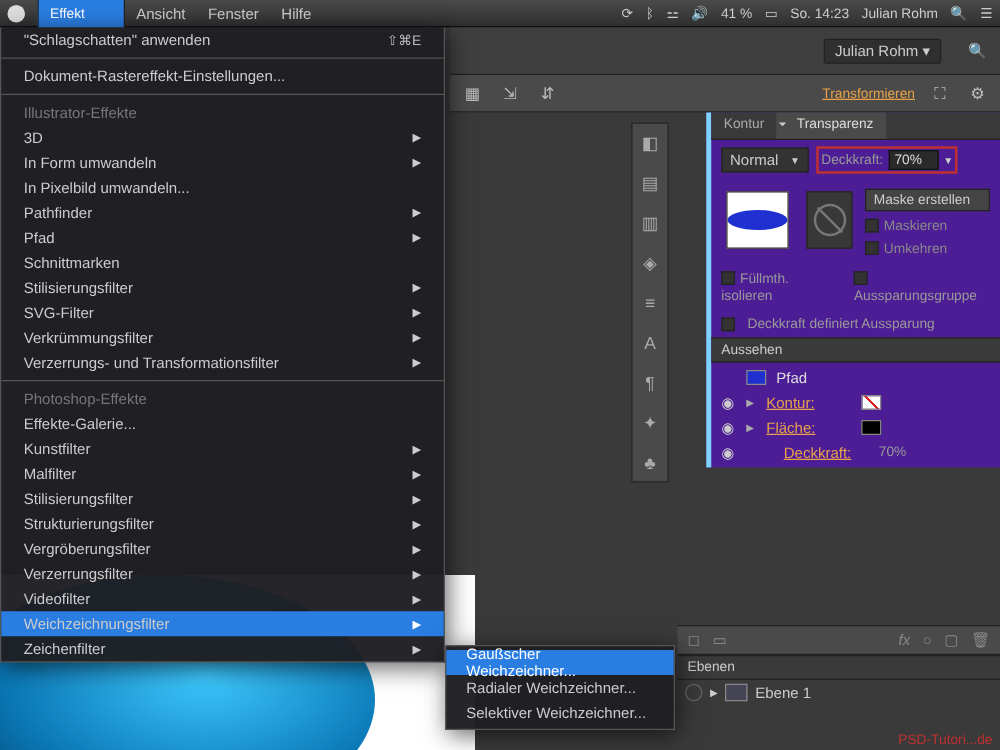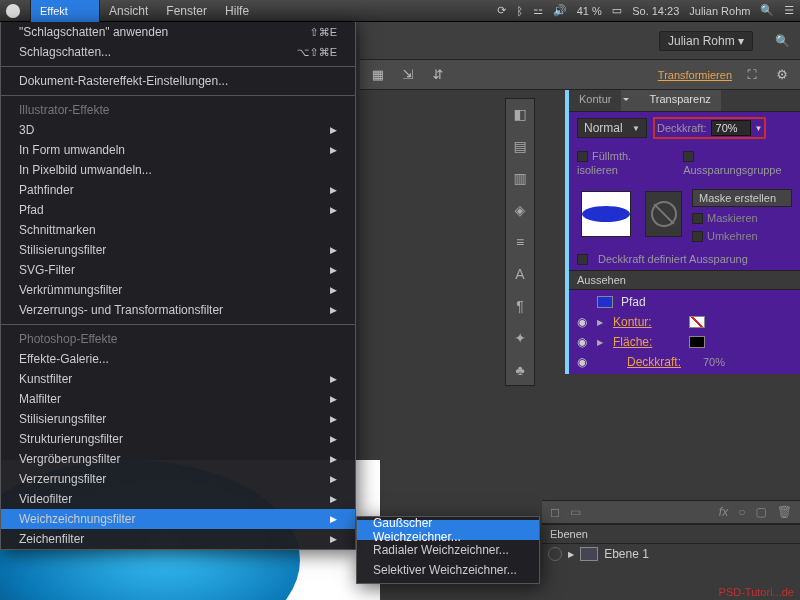--- a/index.html
+++ b/index.html
@@ -124,51 +124,51 @@
   <div>≡</div>
   <div>A</div>
   <div>¶</div>
   <div>✦</div>
   <div>♣</div>
 </div>
 
 <div class="panel">
   <div class="tabs">
     <div class="tab">Kontur</div>
-    <div class="tab act" style="padding-left:28px">Transparenz</div>
+    <div class="tab act" style="padding-left:16px">Transparenz</div>
   </div>
   <div class="prow">
     <div class="sel">
         <span>Normal</span>
         <span class="dn">▼</span>
       </div>
     <div class="opw">
       <span class="lbl">Deckkraft:</span>
       <div class="opin">70%</div>
       <span class="dn" style="font-size:8px">▼</span>
     </div>
-  </div>
-  <div class="prow">
-    <span><span class="chk"></span><span class="lbl">Füllmth. isolieren</span></span>
-    <span style="margin-left:6px"><span class="chk"></span><span class="lbl">Aussparungsgruppe</span></span>
   </div>
   <div class="prow" style="align-items:flex-start">
     <div class="thumb">
         <div class="ell"></div>
       </div>
     <div class="nop">
         <div class="c"></div>
       </div>
     <div style="display:flex;flex-direction:column;gap:4px;padding-top:2px">
       <div class="sel" style="min-width:100px;background:#444">Maske erstellen</div>
       <div><span class="chk"></span><span class="lbl2">Maskieren</span></div>
       <div><span class="chk"></span><span class="lbl2">Umkehren</span></div>
     </div>
   </div>
   <div class="prow">
+    <span><span class="chk"></span><span class="lbl">Füllmth. isolieren</span></span>
+    <span style="margin-left:6px"><span class="chk"></span><span class="lbl">Aussparungsgruppe</span></span>
+  </div>
+  <div class="prow">
       <span class="chk"></span>
       <span class="lbl">Deckkraft definiert Aussparung</span>
     </div>
 
   <div class="paneltitle">Aussehen</div>
   <div class="appr">
     <div class="aprow">
       <span class="eye"></span>
         <span class="sw"></span>
       <span class="nmw">Pfad</span>
@@ -212,24 +212,20 @@
   </div>
 </div>
 
 <div class="sig">PSD-Tutori...de</div>
 
 <div class="dropdown">
   <div class="row">
       <span>"Schlagschatten" anwenden</span>
       <span class="sc">⇧⌘E</span>
     </div>
-  <div class="row">
-      <span>Schlagschatten...</span>
-      <span class="sc">⌥⇧⌘E</span>
-    </div>
   <div class="sep"></div>
   <div class="row">
       <span>Dokument-Rastereffekt-Einstellungen...</span>
     </div>
   <div class="sep"></div>
   <div class="hdr">Illustrator-Effekte</div>
   <div class="row">
       <span>3D</span>
       <span class="arr">▶</span>
     </div>

